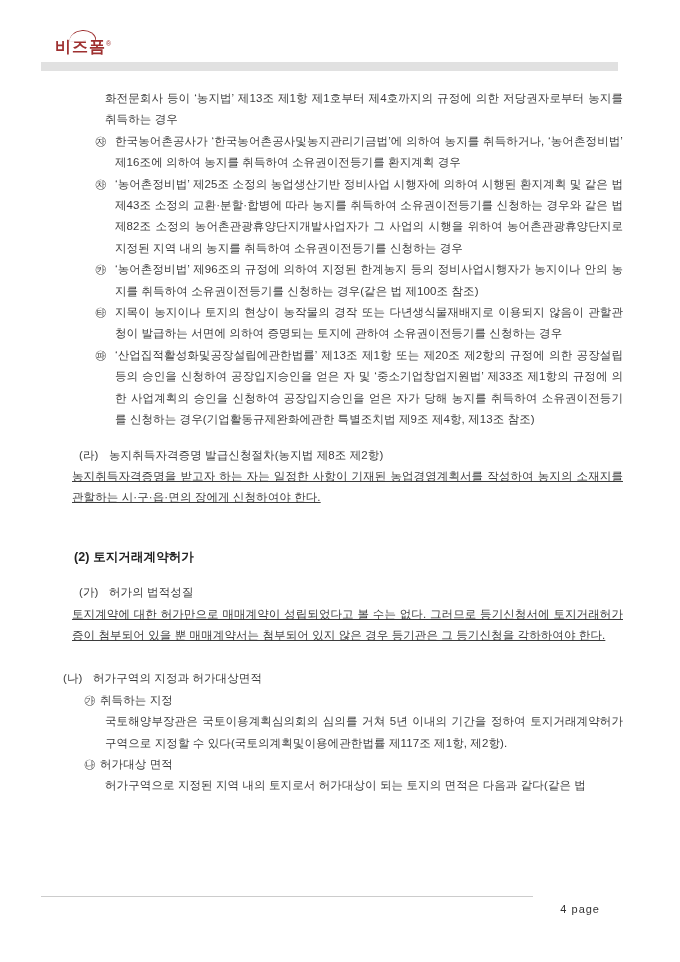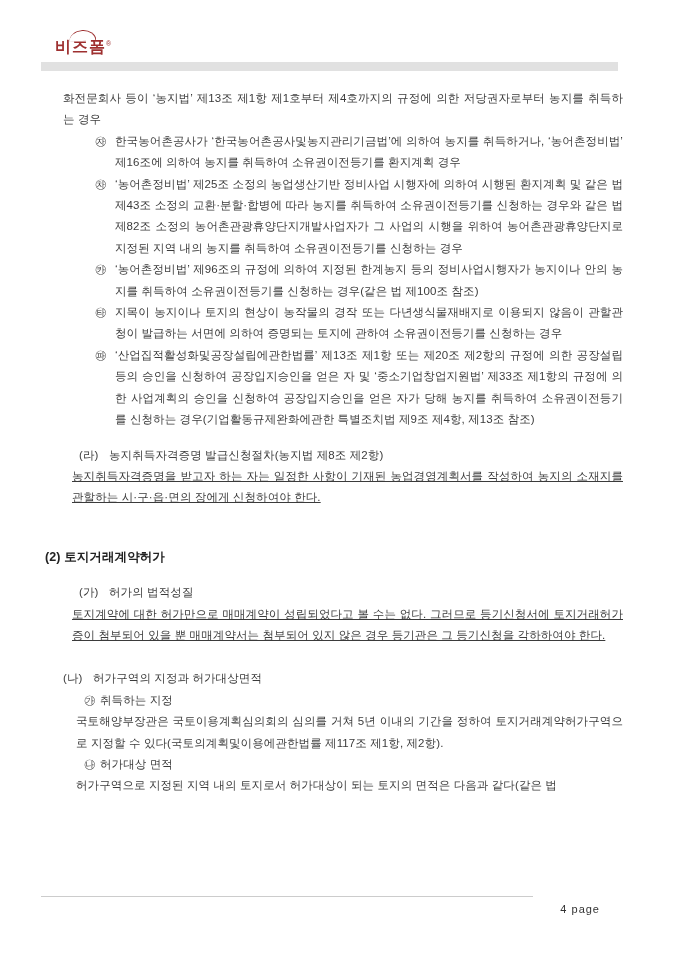--- a/index.html
+++ b/index.html
@@ -48,32 +48,32 @@
     letter-spacing: 0.1px;
   }
   .block {
     display: flex;
     padding-right: 57px;
     box-sizing: border-box;
     width: 680px;
   }
   .marker { flex: 0 0 auto; }
   .btext  { flex: 1 1 auto; text-align: justify; }
-  .b-cont     { padding-left: 63px; }
+  .b-cont     { padding-left: 105px; }
   .b-list     { padding-left: 95px; }
   .b-list .marker { width: 20px; }
   .b-sub      { padding-left: 79px; margin-top: 14px; }
   .b-sub .marker { width: 30px; }
   .b-subbody  { padding-left: 72px; text-decoration: underline; }
-  .b-h2       { padding-left: 45px; margin-top: 38px; font-weight: bold; font-size: 12.5px; color: #222; }
+  .b-h2       { padding-left: 74px; margin-top: 38px; font-weight: bold; font-size: 12.5px; color: #222; }
   .b-subL     { padding-left: 63px; margin-top: 22px; }
   .b-subL .marker { width: 30px; }
   .b-sub2     { padding-left: 84px; }
   .b-sub2 .marker { width: 16px; }
-  .b-sub2body { padding-left: 76px; }
+  .b-sub2body { padding-left: 105px; }
   
   .footer-divider {
     position: absolute; left: 41px; top: 896px;
     width: 492px; height: 1px;
     background: #cccccc;
   }
   .page-number {
     position: absolute; right: 80px; top: 903px;
     font-size: 11px;
     color: #333333;

